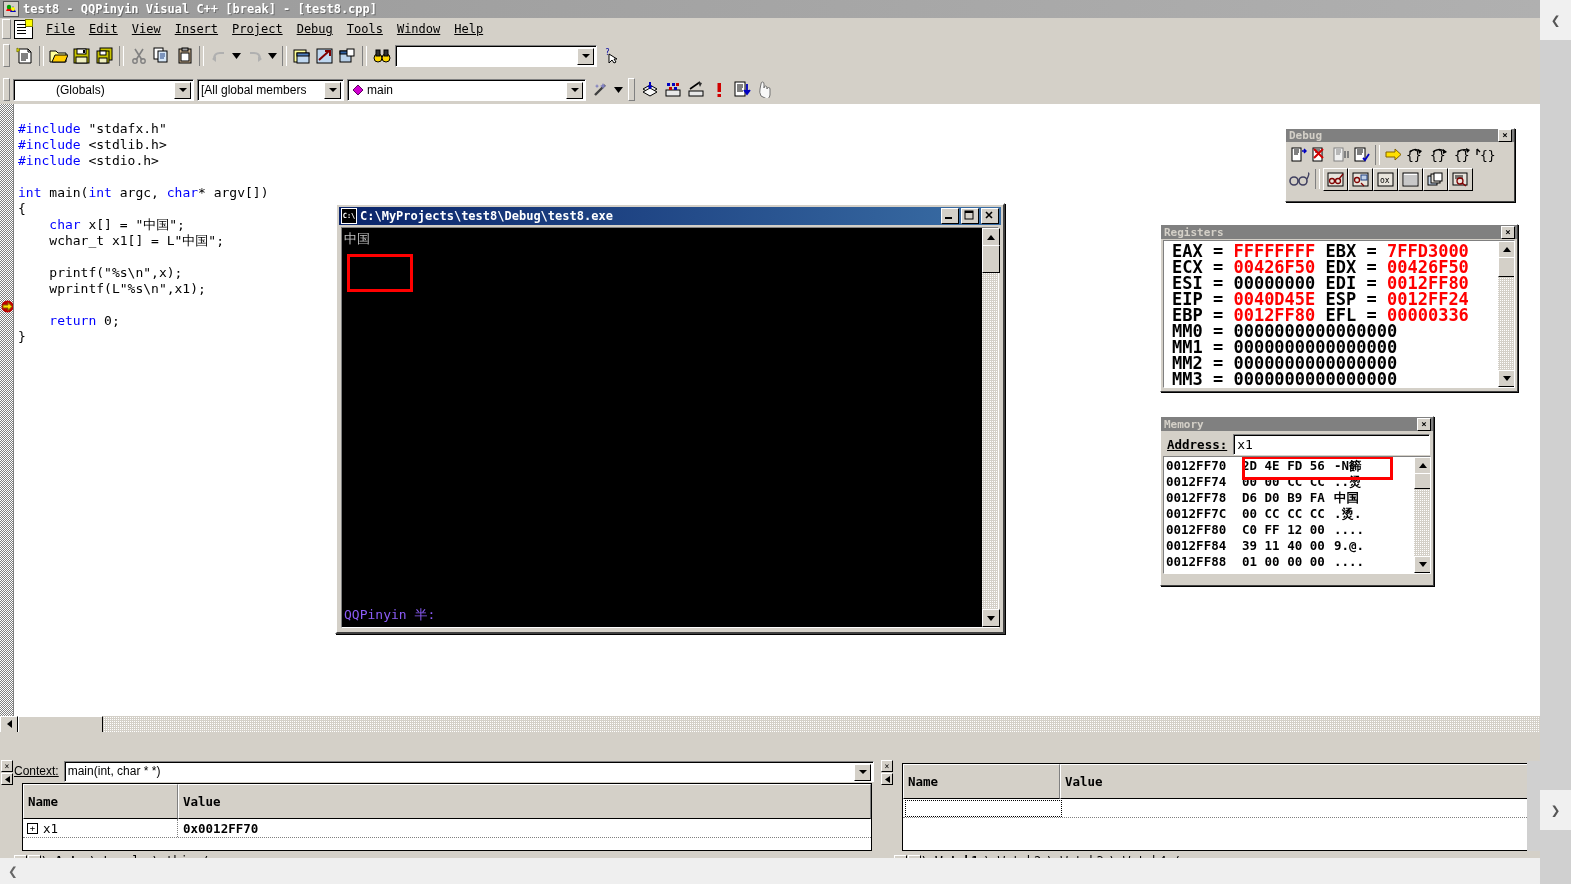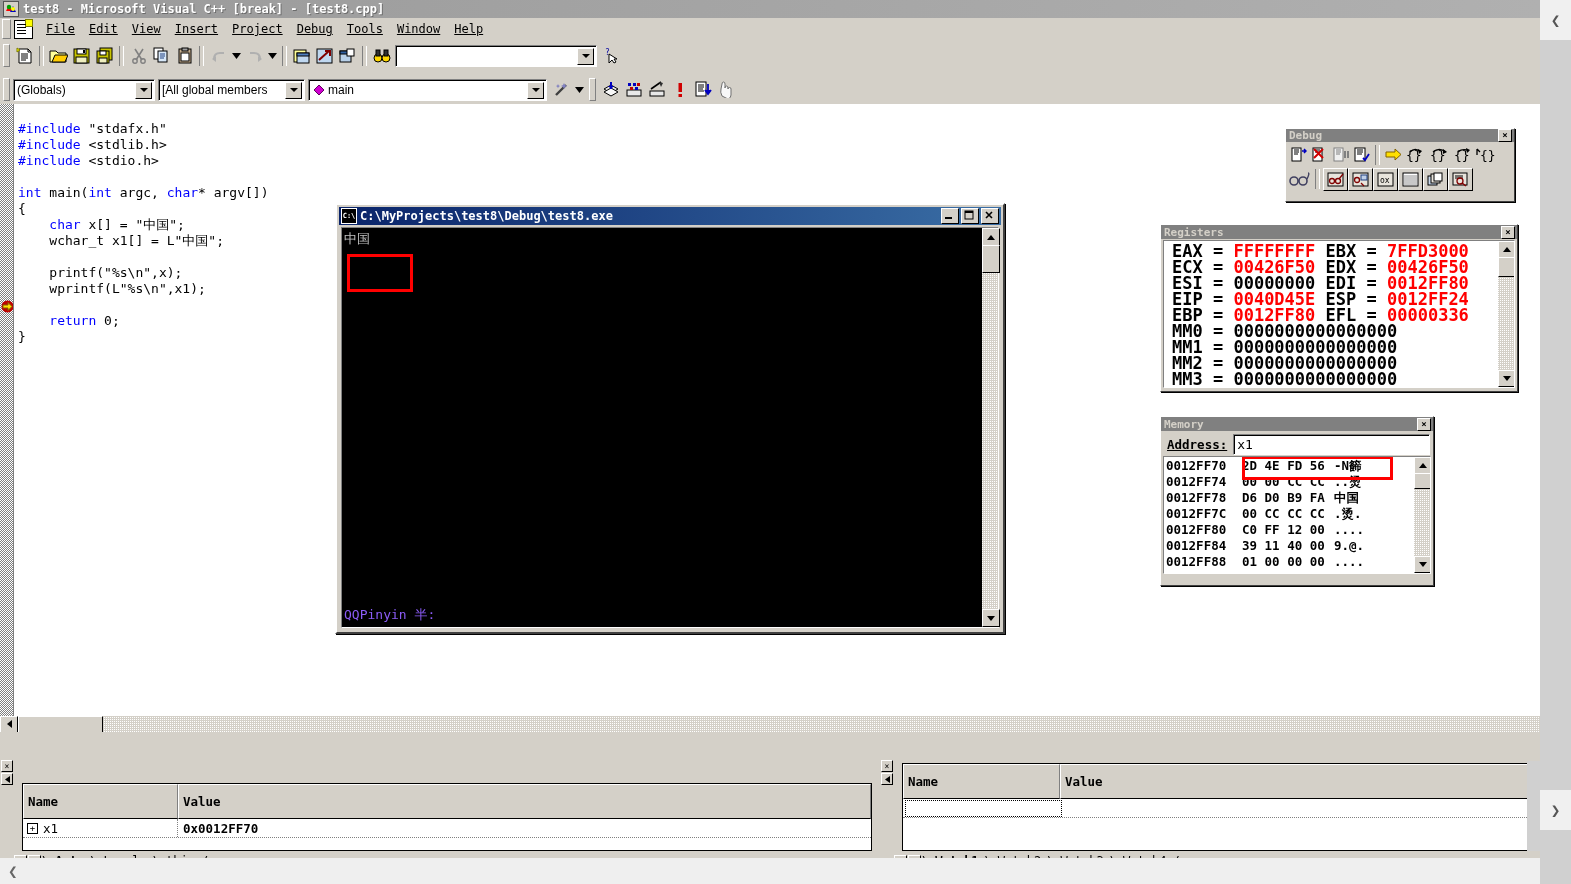--- a/index.html
+++ b/index.html
@@ -153,21 +153,21 @@
   <div id="titlebar">
     <span class="tico">
       <svg width="14" height="14" viewBox="0 0 14 14">
         <rect width="14" height="14" fill="#d4d0c8"></rect>
         <path d="M2 9 L5 3 L8 9 Z" fill="#ff0000"></path>
         <path d="M6 10 L9 4 L12 10 Z" fill="#0000c0"></path>
         <circle cx="5" cy="5" r="2.2" fill="#00a000"></circle>
         <circle cx="9" cy="7" r="2" fill="#ffff00"></circle>
       </svg>
     </span>
-    <span class="ttxt">test8 - Microsoft Visual C++ [break] - [test8.cpp]</span>
+    <span class="ttxt">test8 - QQPinyin Visual C++ [break] - [test8.cpp]</span>
   </div>
 
   <div id="menubar">
     <div class="grip"></div>
     <div class="docicon"></div>
     <div class="mitem"><u>File</u></div>
     <div class="mitem"><u>Edit</u></div>
     <div class="mitem"><u>View</u></div>
     <div class="mitem"><u>Insert</u></div>
     <div class="mitem"><u>Project</u></div>
@@ -294,21 +294,21 @@
     <div class="tbtn" style="margin-left:4px">
       <svg width="18" height="16" viewBox="0 0 18 16">
         <text x="1" y="7" font-size="8" fill="#0000a0" font-family="monospace">?</text>
         <path d="M5 6 L5 15 L8 12 L10 15 L12 14 L10 11 L13 11 Z" fill="#fff" stroke="#000"></path>
       </svg>
     </div>
   </div>
 
   <div class="tbrow" id="toolbar2">
     <div class="tgrip"></div>
-    <div class="combo" style="width:140px;">
+    <div class="combo" style="width:140px;padding-left:39px;">
       <span class="ctxt">(Globals)</span>
       <span class="arrow"></span>
     </div>
     <div class="combo" style="width:145px;margin-left:3px;">
       <span class="ctxt">[All global members</span>
       <span class="arrow"></span>
     </div>
     <div class="combo" style="width:235px;margin-left:3px;padding-left:2px;">
       <span style="margin-left:3px;margin-right:4px;display:flex;">
         <svg width="10" height="10" viewBox="0 0 10 10">
@@ -636,20 +636,27 @@
     </div>
   </div>
 
   <div class="pane" style="left:0;top:759px;width:876px;height:110px;">
     <div class="pgutter">
       <div class="pgbtn">×</div>
       <div class="pgbtn">
         <svg width="5" height="7" viewBox="0 0 5 7">
             <path d="M5 0 v7 l-5 -3.5z" fill="#000"></path>
           </svg>
+      </div>
+    </div>
+    <div style="position:absolute;left:14px;top:2px;right:2px;height:20px;display:flex;align-items:center;">
+      <span style="font-family:'Liberation Sans',sans-serif;font-size:12px;"><u>Context:</u></span>
+      <div class="combo" style="flex:1;margin-left:5px;height:19px;">
+        <span class="ctxt" style="font-family:'Liberation Sans',sans-serif;">main(int, char * *)</span>
+        <span class="arrow"></span>
       </div>
     </div>
     <div style="position:absolute;left:22px;top:24px;right:4px;bottom:18px;border:1px solid #000;background:#fff;">
       <div class="hdrrow">
         <div class="hdrcell" style="width:155px">Name</div>
         <div class="hdrcell" style="flex:1">Value</div>
       </div>
       <div class="gridbody" id="varrows">
           <div class="grow">
             <span style="width: 155px; display: flex; align-items: center; padding-left: 4px; box-sizing: border-box; border-right: 1px dotted rgb(128, 128, 128); height: 18px;">

